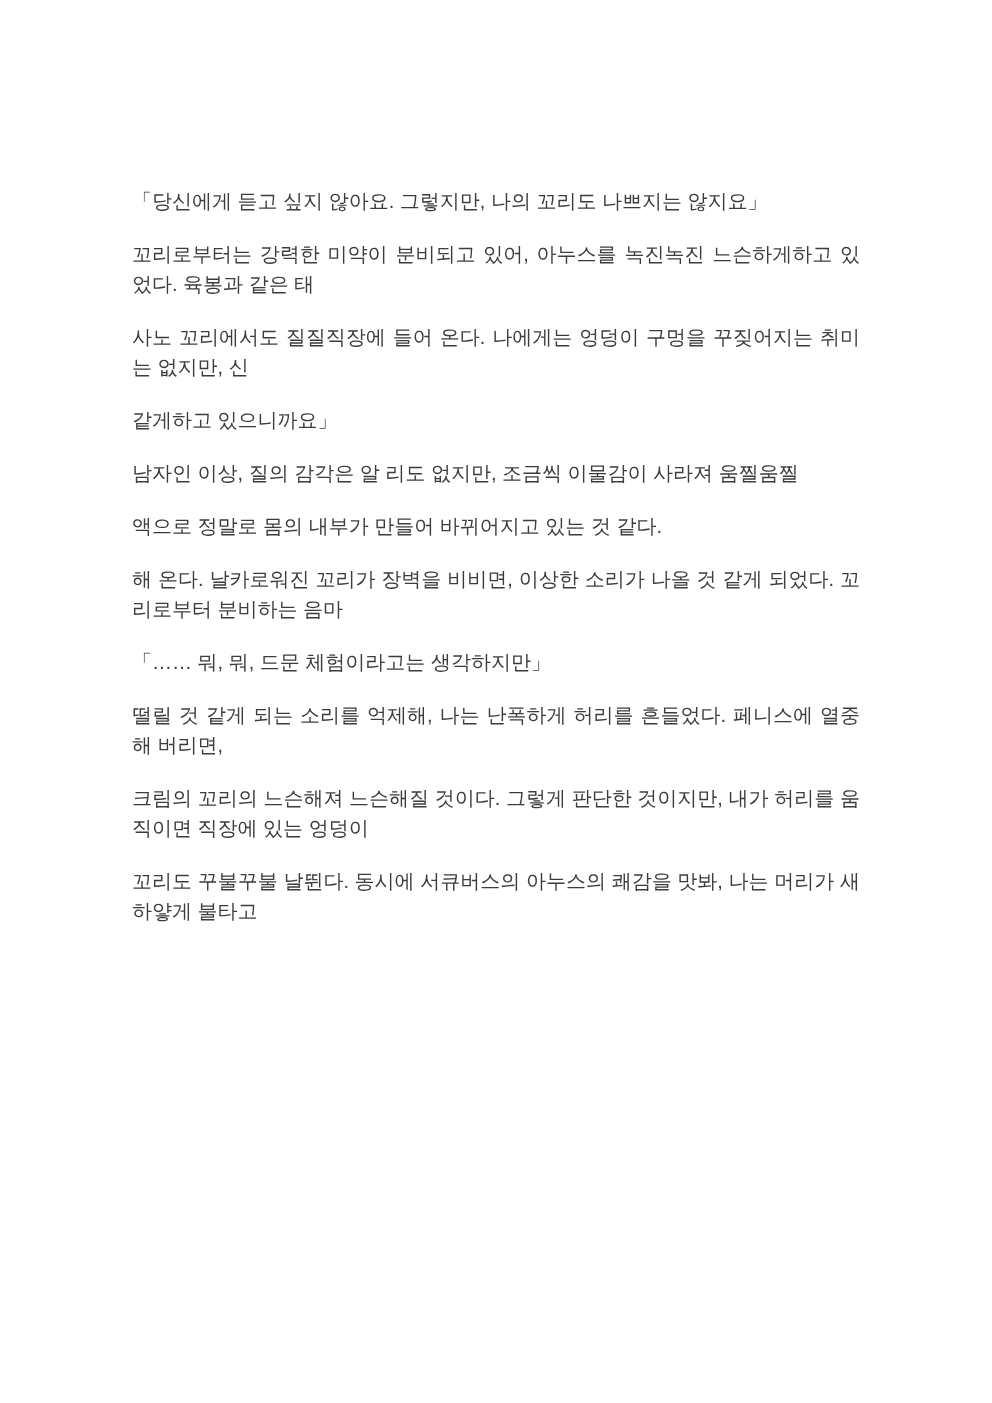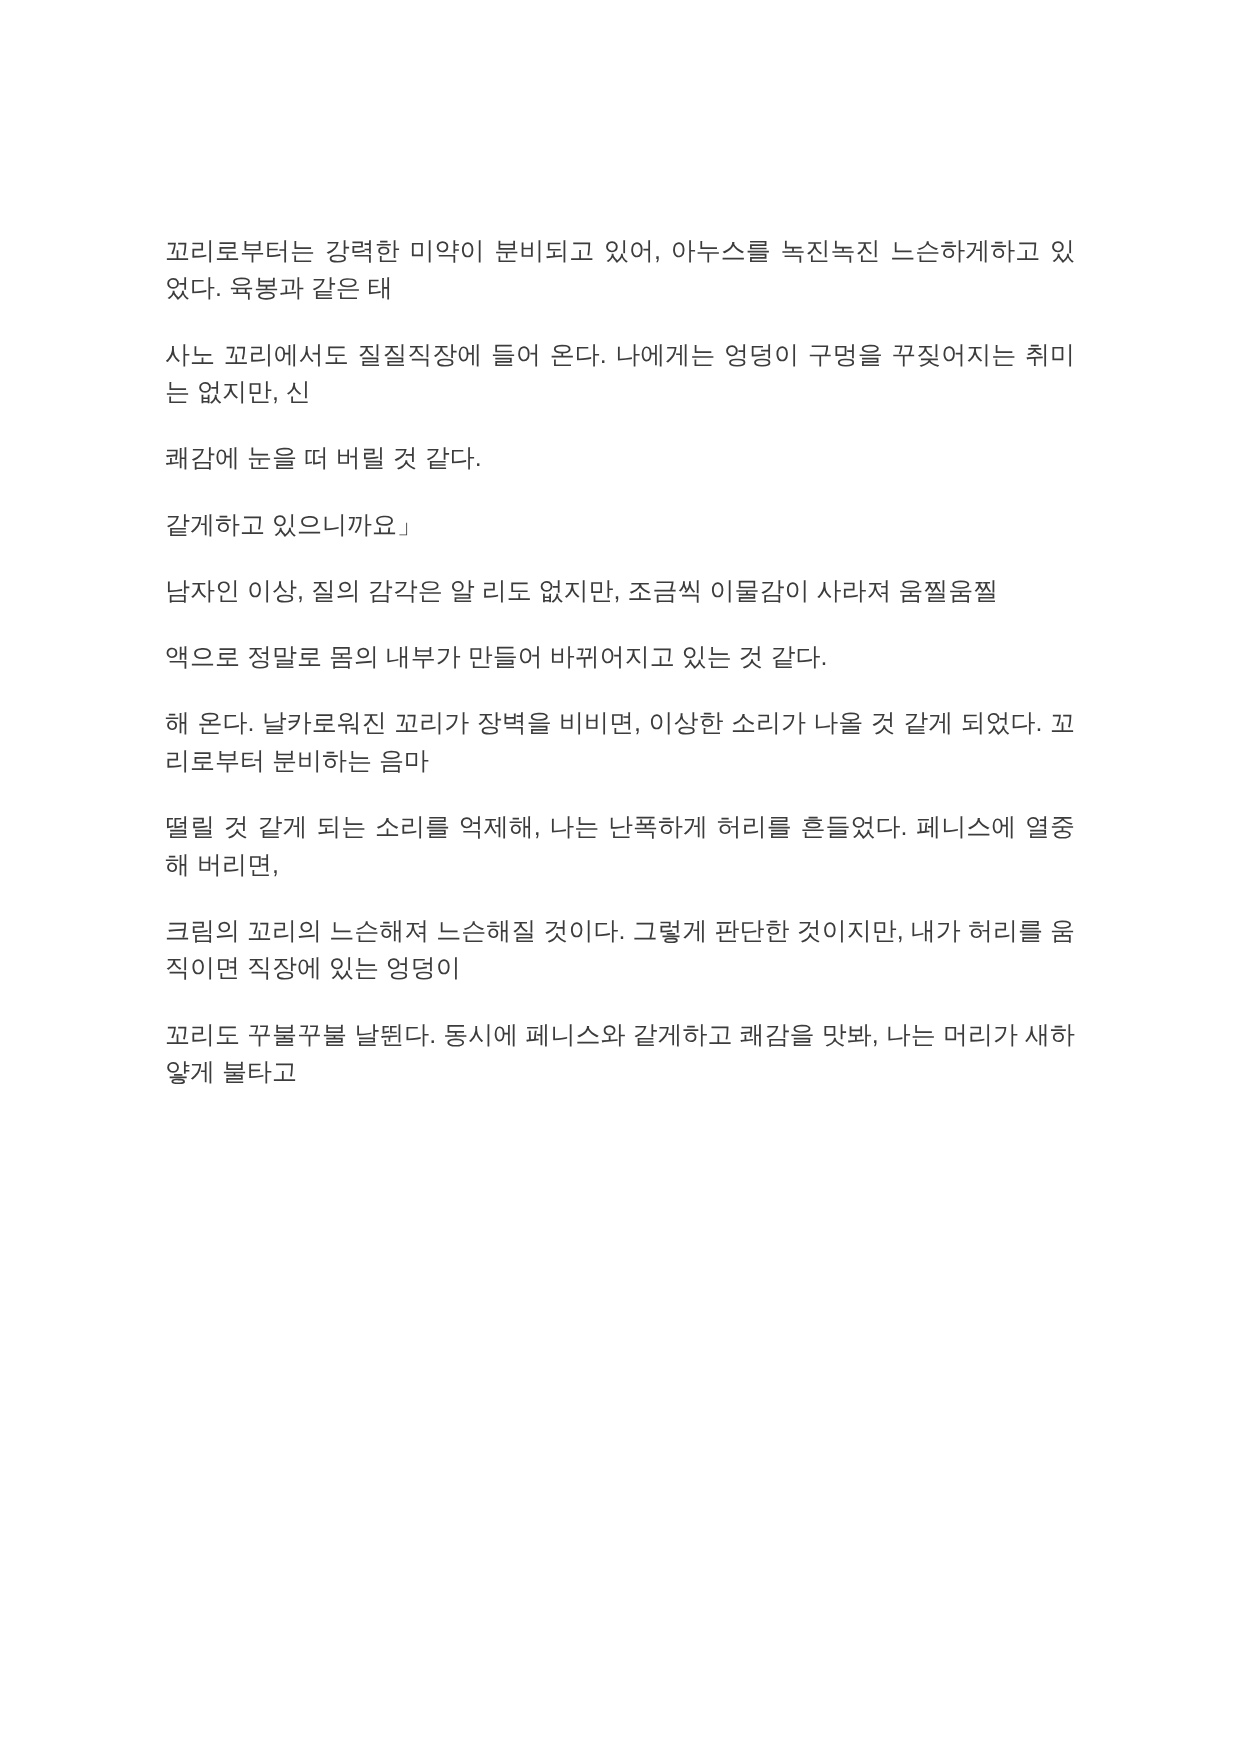--- a/index.html
+++ b/index.html
@@ -36,24 +36,25 @@
   }
   .content p:last-child {
     margin-bottom: 0;
   }
 </style>
 </head>
 <body>
 
 <div class="page">
   <div class="content">
+    <p>「당신에게 듣고 싶지 않아요. 그렇지만, 나의 꼬리도 나쁘지는 않지요」</p>
     <p>꼬리로부터는 강력한 미약이 분비되고 있어, 아누스를 녹진녹진 느슨하게하고 있었다. 육봉과 같은 태</p>
     <p>사노 꼬리에서도 질질직장에 들어 온다. 나에게는 엉덩이 구멍을 꾸짖어지는 취미는 없지만, 신</p>
-    <p>쾌감에 눈을 떠 버릴 것 같다.</p>
     <p>같게하고 있으니까요」</p>
     <p>남자인 이상, 질의 감각은 알 리도 없지만, 조금씩 이물감이 사라져 움찔움찔</p>
     <p>액으로 정말로 몸의 내부가 만들어 바뀌어지고 있는 것 같다.</p>
     <p>해 온다. 날카로워진 꼬리가 장벽을 비비면, 이상한 소리가 나올 것 같게 되었다. 꼬리로부터 분비하는 음마</p>
+    <p>「…… 뭐, 뭐, 드문 체험이라고는 생각하지만」</p>
     <p>떨릴 것 같게 되는 소리를 억제해, 나는 난폭하게 허리를 흔들었다. 페니스에 열중해 버리면,</p>
     <p>크림의 꼬리의 느슨해져 느슨해질 것이다. 그렇게 판단한 것이지만, 내가 허리를 움직이면 직장에 있는 엉덩이</p>
-    <p>꼬리도 꾸불꾸불 날뛴다. 동시에 페니스와 같게하고 쾌감을 맛봐, 나는 머리가 새하얗게 불타고</p>
+    <p>꼬리도 꾸불꾸불 날뛴다. 동시에 서큐버스의 아누스의 쾌감을 맛봐, 나는 머리가 새하얗게 불타고</p>
   </div>
 </div>
 
 </body></html>

